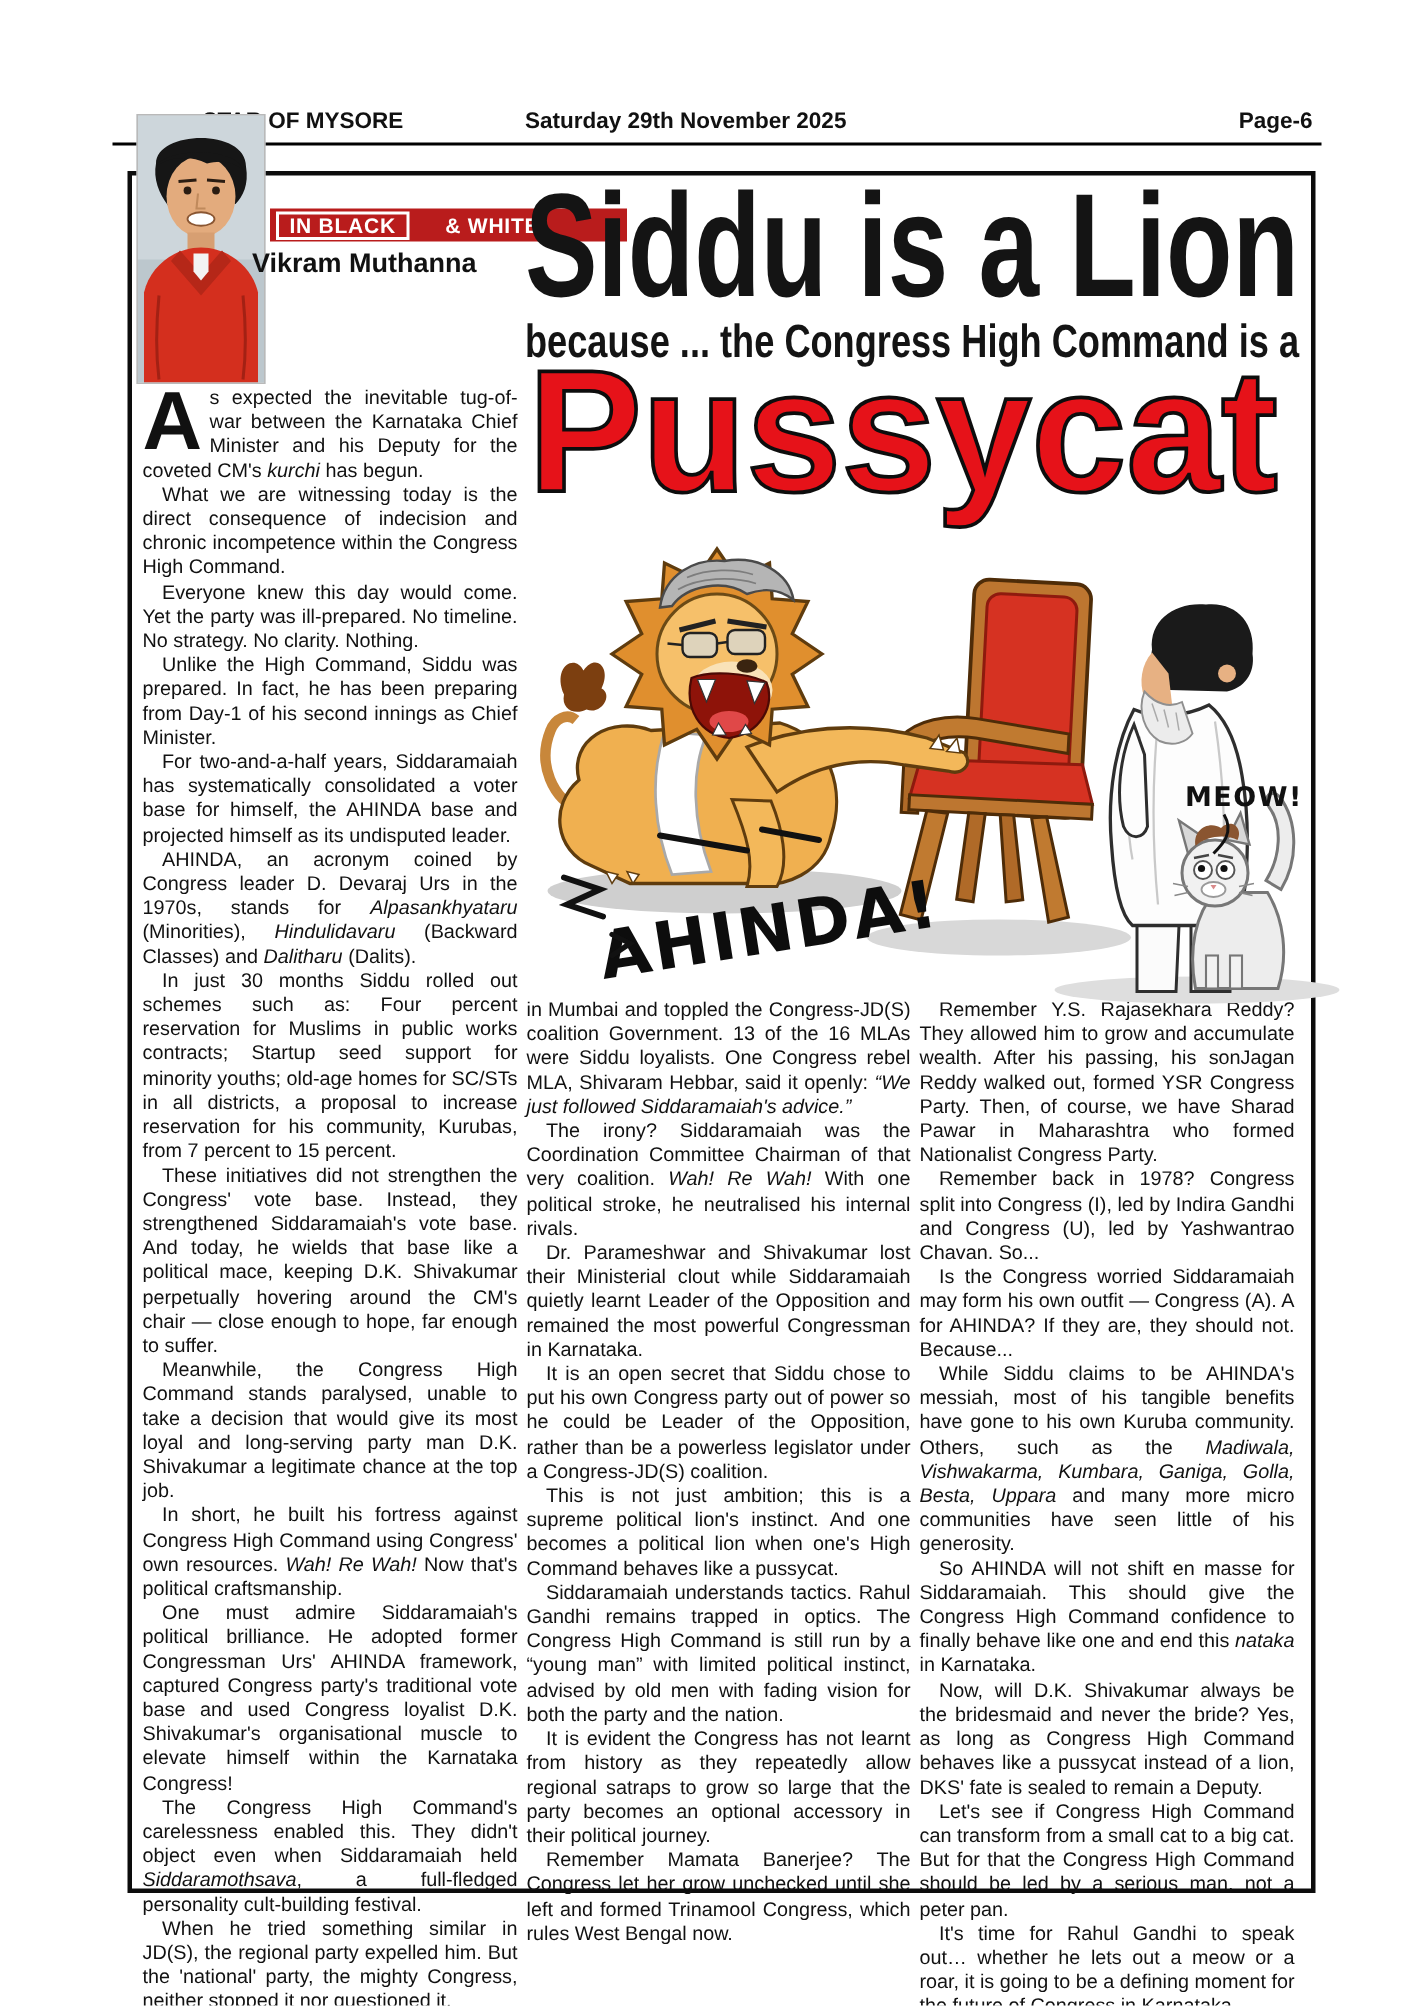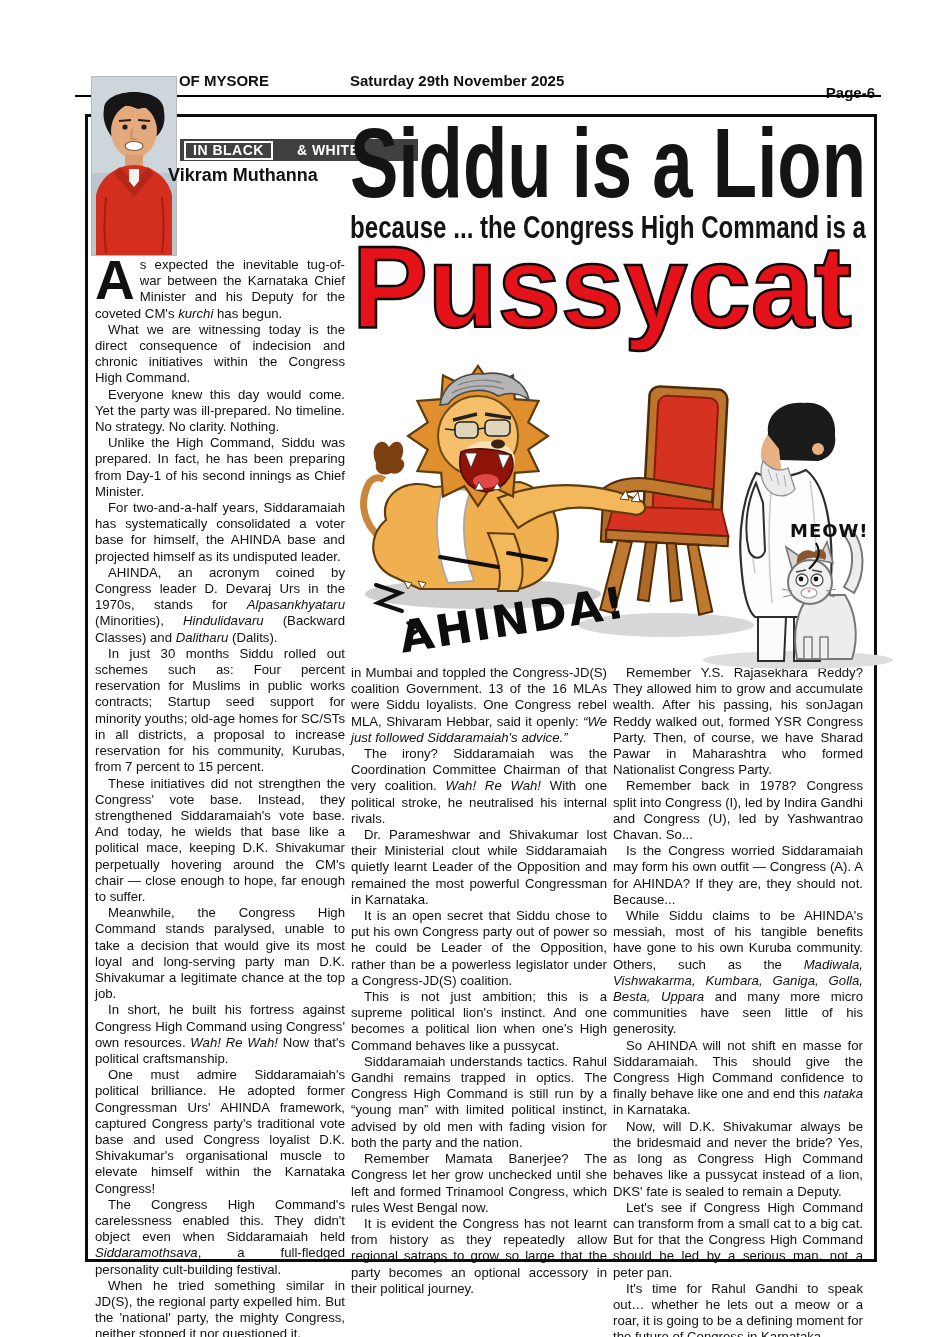--- a/index.html
+++ b/index.html
@@ -4,31 +4,31 @@
 <style>
   html,body{margin:0;padding:0;}
   body{
     width:945px;height:1337px;position:relative;background:#ffffff;
     font-family:"Liberation Sans", sans-serif;color:#111;overflow:hidden;
   }
   
   .masthead{position:absolute;left:85px;top:72px;width:792px;height:20px;font-weight:bold;font-size:15px;}
   .masthead .mh-title{position:absolute;left:50px;top:0;}
   .masthead .mh-date{position:absolute;left:265px;top:0;}
-  .masthead .mh-page{position:absolute;right:2px;top:12px;}
+  .masthead .mh-page{position:absolute;right:2px;top:0;}
   .masthead-rule{position:absolute;left:75px;top:95px;width:806px;height:2px;background:#000;}
   
   .article-box{
     position:absolute;left:85px;top:114px;width:786px;height:1142px;
     border:3px solid #0c0c0c;background:#fff;
   }
   
   .author-photo{position:absolute;left:3px;top:-41px;width:84px;height:178px;border:1px solid #b9b9b9;background:#cfd8dc;}
   .brand-strip{
-    position:absolute;left:92px;top:22px;width:238px;height:22px;background:#404040;
+    position:absolute;left:92px;top:22px;width:238px;height:22px;background:#b91c1c;
     display:flex;align-items:center;color:#fff;font-weight:bold;font-size:14px;letter-spacing:.5px;
   }
   .brand-strip .inblack{border:2px solid #fff;margin-left:4px;padding:0 7px;line-height:15px;}
   .brand-strip .andwhite{padding:0 24px;}
   .author-name{position:absolute;left:80px;top:48px;width:238px;text-align:left;font-weight:bold;font-size:18px;}
   
   .headline-svg{position:absolute;left:260px;top:2px;width:522px;height:238px;overflow:visible;}
   .hl1{font-weight:bold;fill:#141414;}
   .hl2{font-weight:bold;fill:#141414;}
   .pussycat{font-weight:bold;fill:var(--headline-red,#e61219);stroke:#0d0d0d;stroke-width:2.5px;}
@@ -177,42 +177,42 @@
       <text class="cartoon-text" transform="rotate(-9 140 290)" x="52" y="298" font-size="44" fill="#0d0d0d" letter-spacing="2">AHINDA!</text>
       <path d="M28,244 L52,252 L30,262 L54,270" stroke="#111" stroke-width="4" fill="none" stroke-linecap="round"></path>
       <path d="M92,216 L150,226 M160,212 L198,219" stroke="#111" stroke-width="4" fill="none" stroke-linecap="round"></path>
       <path d="M60,282 L72,288 L60,296" stroke="#111" stroke-width="3.5" fill="none" stroke-linecap="round"></path>
     </g>
   </svg>
 
   <div class="columns">
     <div class="textcol col-1">
         <p class="noindent"><span class="dropcap">A</span><span>s expected the inevitable tug-of-war between the Karnataka Chief Minister and his Deputy for the coveted CM's </span><i>kurchi</i><span> has begun.</span></p>
-        <p><span>What we are witnessing today is the direct consequence of indecision and chronic initiatives within the Congress High Command.</span></p>
+        <p><span>What we are witnessing today is the direct consequence of indecision and chronic incompetence within the Congress High Command.</span></p>
         <p><span>Everyone knew this day would come. Yet the party was ill-prepared. No timeline. No strategy. No clarity. Nothing.</span></p>
         <p><span>Unlike the High Command, Siddu was prepared. In fact, he has been preparing from Day-1 of his second innings as Chief Minister.</span></p>
         <p><span>For two-and-a-half years, Siddaramaiah has systematically consolidated a voter base for himself, the AHINDA base and projected himself as its undisputed leader.</span></p>
         <p><span>AHINDA, an acronym coined by Congress leader D. Devaraj Urs in the 1970s, stands for </span><i>Alpasankhyataru</i><span> (Minorities), </span><i>Hindulidavaru</i><span> (Backward Classes) and </span><i>Dalitharu</i><span> (Dalits).</span></p>
         <p><span>In just 30 months Siddu rolled out schemes such as: Four percent reservation for Muslims in public works contracts; Startup seed support for minority youths; old-age homes for SC/STs in all districts, a proposal to increase reservation for his community, Kurubas, from 7 percent to 15 percent.</span></p>
         <p><span>These initiatives did not strengthen the Congress' vote base. Instead, they strengthened Siddaramaiah's vote base. And today, he wields that base like a political mace, keeping D.K. Shivakumar perpetually hovering around the CM's chair — close enough to hope, far enough to suffer.</span></p>
         <p><span>Meanwhile, the Congress High Command stands paralysed, unable to take a decision that would give its most loyal and long-serving party man D.K. Shivakumar a legitimate chance at the top job.</span></p>
         <p><span>In short, he built his fortress against Congress High Command using Congress' own resources. </span><i>Wah! Re Wah!</i><span> Now that's political craftsmanship.</span></p>
         <p><span>One must admire Siddaramaiah's political brilliance. He adopted former Congressman Urs' AHINDA framework, captured Congress party's traditional vote base and used Congress loyalist D.K. Shivakumar's organisational muscle to elevate himself within the Karnataka Congress!</span></p>
         <p><span>The Congress High Command's carelessness enabled this. They didn't object even when Siddaramaiah held </span><i>Siddaramothsava</i><span>, a full-fledged personality cult-building festival.</span></p>
         <p><span>When he tried something similar in JD(S), the regional party expelled him. But the 'national' party, the mighty Congress, neither stopped it nor questioned it.</span></p>
       </div>
     <div class="textcol col-2">
         <p class="noindent"><span>in Mumbai and toppled the Congress-JD(S) coalition Government. 13 of the 16 MLAs were Siddu loyalists. One Congress rebel MLA, Shivaram Hebbar, said it openly: </span><i>“We just followed Siddaramaiah's advice.”</i></p>
         <p><span>The irony? Siddaramaiah was the Coordination Committee Chairman of that very coalition. </span><i>Wah! Re Wah!</i><span> With one political stroke, he neutralised his internal rivals.</span></p>
         <p><span>Dr. Parameshwar and Shivakumar lost their Ministerial clout while Siddaramaiah quietly learnt Leader of the Opposition and remained the most powerful Congressman in Karnataka.</span></p>
         <p><span>It is an open secret that Siddu chose to put his own Congress party out of power so he could be Leader of the Opposition, rather than be a powerless legislator under a Congress-JD(S) coalition.</span></p>
         <p><span>This is not just ambition; this is a supreme political lion's instinct. And one becomes a political lion when one's High Command behaves like a pussycat.</span></p>
         <p><span>Siddaramaiah understands tactics. Rahul Gandhi remains trapped in optics. The Congress High Command is still run by a “young man” with limited political instinct, advised by old men with fading vision for both the party and the nation.</span></p>
+        <p><span>It is evident the Congress has not learnt from history as they repeatedly allow regional satraps to grow so large that the party becomes an optional accessory in their political journey.</span></p>
         <p><span>Remember Mamata Banerjee? The Congress let her grow unchecked until she left and formed Trinamool Congress, which rules West Bengal now.</span></p>
-        <p><span>It is evident the Congress has not learnt from history as they repeatedly allow regional satraps to grow so large that the party becomes an optional accessory in their political journey.</span></p>
       </div>
     <div class="textcol col-3">
         <p><span>Remember Y.S. Rajasekhara Reddy? They allowed him to grow and accumulate wealth. After his passing, his sonJagan Reddy walked out, formed YSR Congress Party. Then, of course, we have Sharad Pawar in Maharashtra who formed Nationalist Congress Party.</span></p>
         <p><span>Remember back in 1978? Congress split into Congress (I), led by Indira Gandhi and Congress (U), led by Yashwantrao Chavan. So...</span></p>
         <p><span>Is the Congress worried Siddaramaiah may form his own outfit — Congress (A). A for AHINDA? If they are, they should not. Because...</span></p>
         <p><span>While Siddu claims to be AHINDA's messiah, most of his tangible benefits have gone to his own Kuruba community. Others, such as the </span><i>Madiwala, Vishwakarma, Kumbara, Ganiga, Golla, Besta, Uppara</i><span> and many more micro communities have seen little of his generosity.</span></p>
         <p><span>So AHINDA will not shift en masse for Siddaramaiah. This should give the Congress High Command confidence to finally behave like one and end this </span><i>nataka</i><span> in Karnataka.</span></p>
         <p><span>Now, will D.K. Shivakumar always be the bridesmaid and never the bride? Yes, as long as Congress High Command behaves like a pussycat instead of a lion, DKS' fate is sealed to remain a Deputy.</span></p>
         <p><span>Let's see if Congress High Command can transform from a small cat to a big cat. But for that the Congress High Command should be led by a serious man, not a peter pan.</span></p>
         <p><span>It's time for Rahul Gandhi to speak out… whether he lets out a meow or a roar, it is going to be a defining moment for the future of Congress in Karnataka.</span></p>

